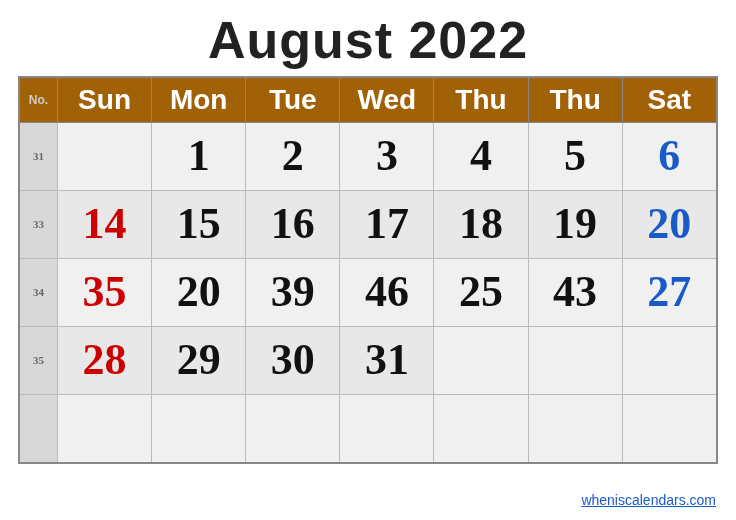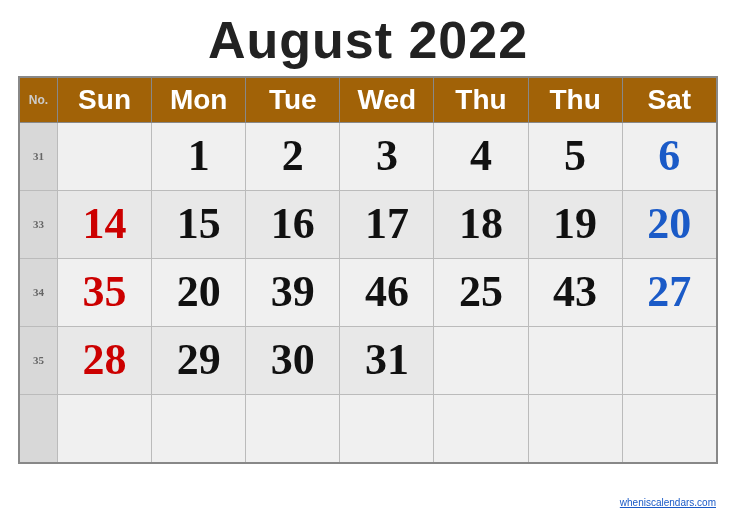--- a/index.html
+++ b/index.html
@@ -82,21 +82,21 @@
     tbody td.saturday {
       color: #1a5ac7;
     }
     tbody td.empty {
       background: #f0f0f0;
     }
     #watermark {
       position: absolute;
       bottom: 12px;
       right: 20px;
-      font-size: 10px;
+      font-size: 14px;
       color: #1a5ac7;
       text-decoration: underline;
     }
   </style>
 </head>
 <body>
 
 <div id="calendar-container">
   <div id="calendar-title">August 2022</div>
   <table>

